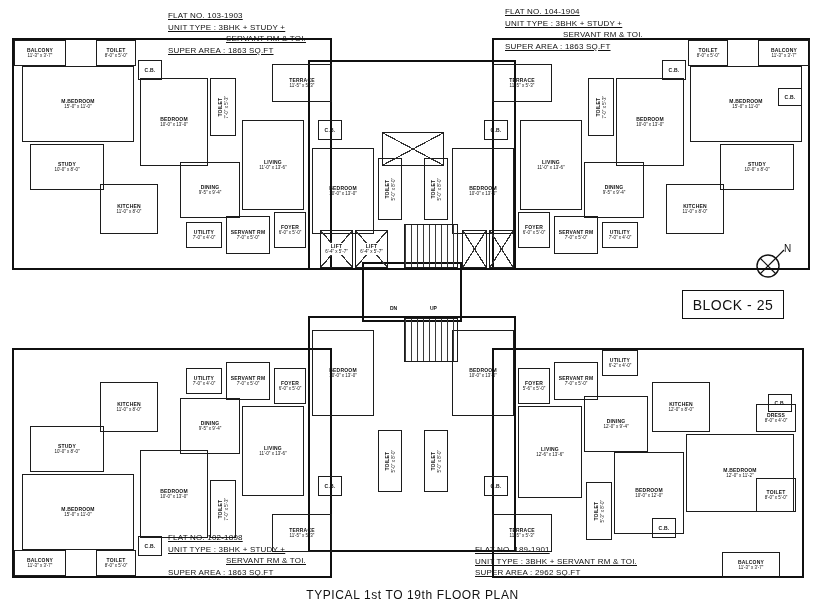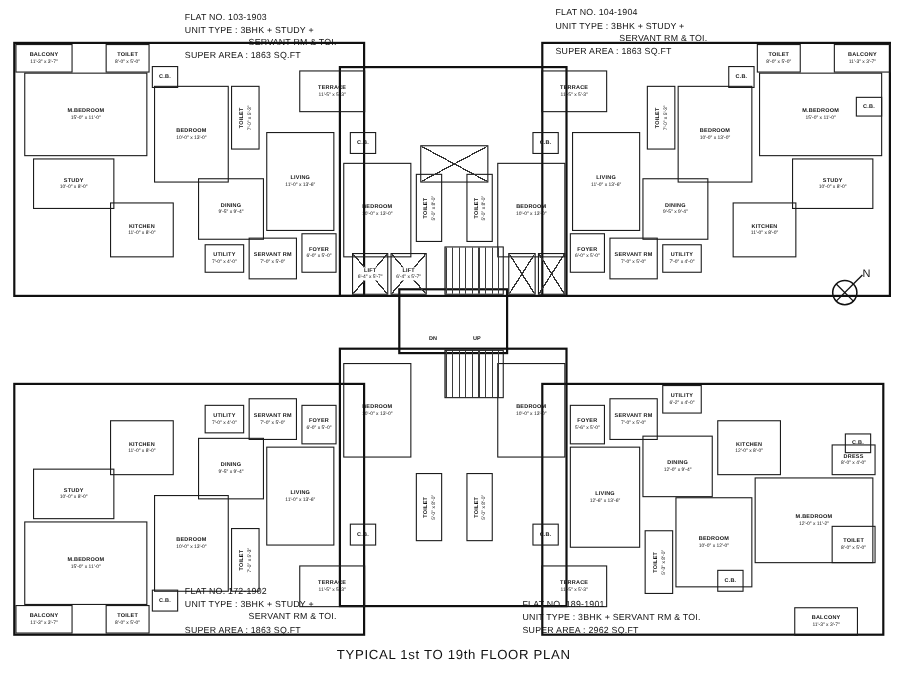--- a/index.html
+++ b/index.html
@@ -24,21 +24,21 @@
       linear-gradient(to bottom right, transparent calc(50% - .6px), #333 calc(50% - .6px), #333 calc(50% + .6px), transparent calc(50% + .6px));
   }
   .shaft .room-label{background:#fff;padding:0 1px;}
   .stairs{background:repeating-linear-gradient(90deg,#3a3a3a 0 1px,transparent 1px 6px);}
   .watermark{
     position:absolute;left:0;right:0;top:266px;z-index:1;text-align:center;
     font-family:"Liberation Serif", serif;font-size:46px;letter-spacing:10px;
     color:rgba(0,0,0,0.12);user-select:none;
   }
   .flat-note{position:absolute;z-index:3;font-size:8px;line-height:1.45;letter-spacing:.2px;}
-  .flat-note .line{display:block;white-space:nowrap;}
+  .flat-note .line{display:block;white-space:nowrap;text-decoration:underline;}
   .flat-note .indent{padding-left:58px;}
   .plan-title{
     position:absolute;left:0;right:0;top:588px;z-index:3;text-align:center;
     font-size:12px;letter-spacing:.6px;color:#111;
   }
   .block-box{
     position:absolute;left:682px;top:290px;width:100px;height:27px;z-index:3;
     border:1.5px solid #101010;display:flex;align-items:center;justify-content:center;
     font-size:14px;letter-spacing:.5px;background:#fff;
   }
@@ -500,32 +500,35 @@
   </div>
 
   <div class="flat-note" style="left:505px;top:6px">
     <span class="line">FLAT NO. 104-1904</span>
     <span class="line">UNIT TYPE : 3BHK + STUDY +</span>
     <span class="line indent">SERVANT RM &amp; TOI.</span>
     <span class="line">SUPER AREA : 1863 SQ.FT</span>
   </div>
 
   <div class="flat-note" style="left:168px;top:532px">
-    <span class="line">FLAT NO. 172-1902</span>
+    <span class="line">FLAT NO. 102-1898</span>
     <span class="line">UNIT TYPE : 3BHK + STUDY +</span>
     <span class="line indent">SERVANT RM &amp; TOI.</span>
     <span class="line">SUPER AREA : 1863 SQ.FT</span>
   </div>
 
   <div class="flat-note" style="left:475px;top:544px">
     <span class="line">FLAT NO. 189-1901</span>
     <span class="line">UNIT TYPE : 3BHK + SERVANT RM &amp; TOI.</span>
     <span class="line">SUPER AREA : 2962 SQ.FT</span>
   </div>
 
+  <div class="block-box">
+    <span>BLOCK - 25</span>
+  </div>
 
   <div class="north">
     <svg width="56" height="42" viewBox="0 0 56 42">
       <circle cx="26" cy="24" r="11" fill="none" stroke="#111" stroke-width="1.4"></circle>
       <line x1="18" y1="16" x2="34" y2="32" stroke="#111" stroke-width="1.2"></line>
       <line x1="18" y1="32" x2="34" y2="16" stroke="#111" stroke-width="1.2"></line>
       <line x1="34" y1="16" x2="42" y2="8" stroke="#111" stroke-width="1.2"></line>
       <text x="42" y="10" font-size="10" fill="#111">N</text>
     </svg>
   </div>

